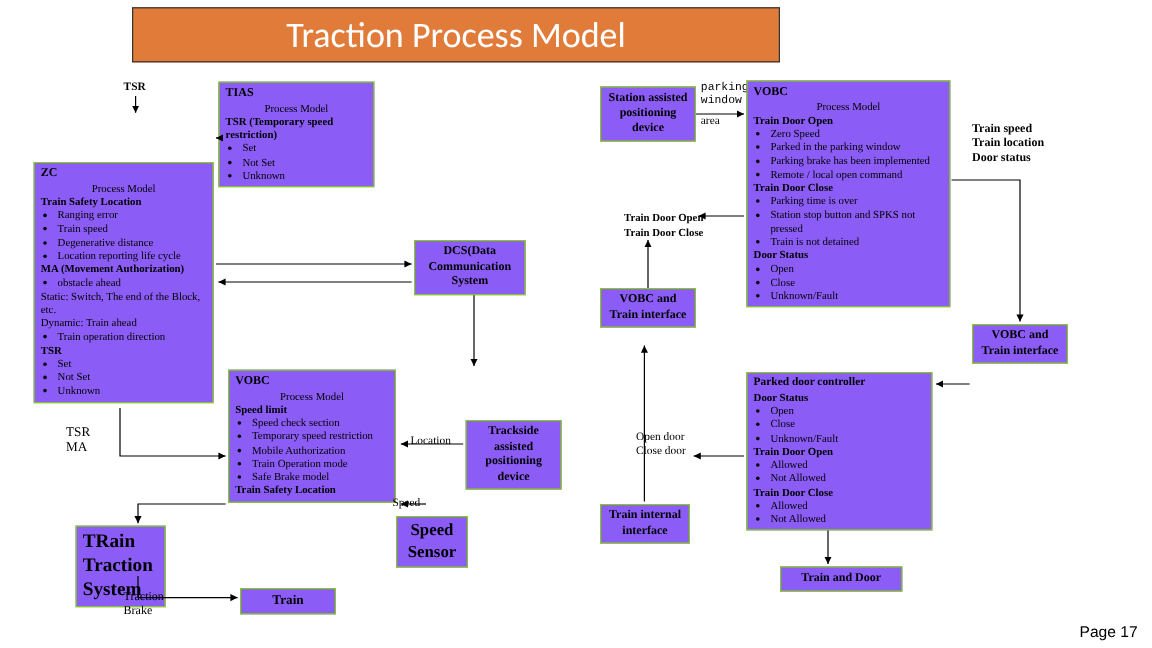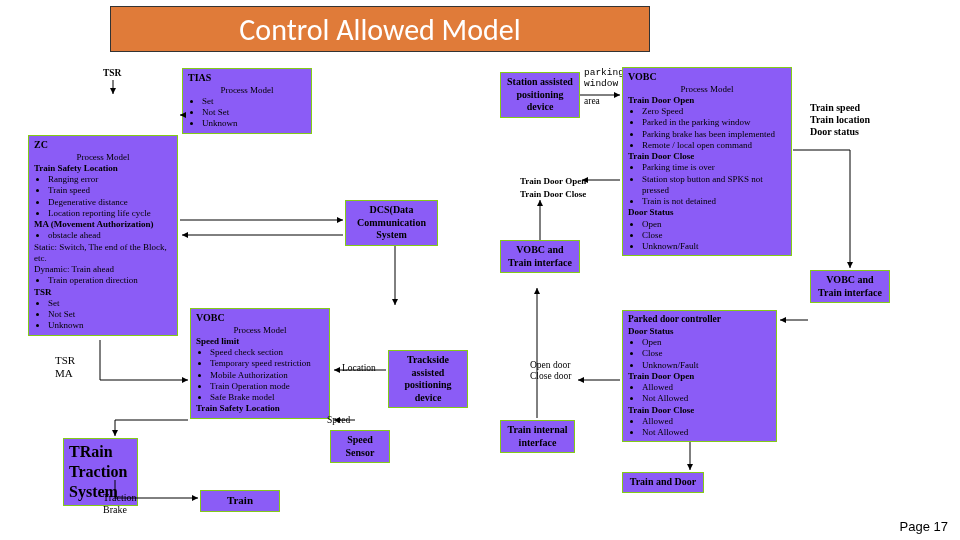--- a/index.html
+++ b/index.html
@@ -56,21 +56,21 @@
   svg.arrows {
     position: absolute;
     left: 0; top: 0;
     width: 960px; height: 540px;
     pointer-events: none;
   }
 </style>
 </head>
 <body>
 
-<div class="title-bar">Control Allowed Model</div>
+<div class="title-bar">Traction Process Model</div>
 
 <div class="lbl bold" style="left:103px; top:68px;">TSR</div>
 
 <div class="box" style="left:28px; top:96px; width:150px;margin-top:39px;">
   <div class="hd" style="font-size:10px;">ZC</div>
   <div class="center">Process Model</div>
   <div class="hd">Train Safety Location</div>
   <ul>
     <li>Ranging error</li>
     <li>Train speed</li>
@@ -90,20 +90,21 @@
   <ul>
     <li>Set</li>
     <li>Not Set</li>
     <li>Unknown</li>
   </ul>
 </div>
 
 <div class="box" style="left:182px; top:68px; width:130px;">
   <div class="hd" style="font-size:10px;">TIAS</div>
   <div class="center">Process Model</div>
+  <div class="hd">TSR (Temporary speed restriction)</div>
   <ul>
     <li>Set</li>
     <li>Not Set</li>
     <li>Unknown</li>
   </ul>
 </div>
 
 <div class="box center bold" style="left:500px; top:72px; width:80px; font-size:10px;">Station
 assisted
 positioning
@@ -207,28 +208,28 @@
 
 <div class="box bold" style="left:63px; top:438px; width:75px; font-size:16px;">TRain
 Traction
 System</div>
 
 <div class="lbl" style="left:103px; top:492px; font-size:10px;">Traction
 Brake</div>
 
 <div class="box center bold" style="left:200px; top:490px; width:80px; font-size:11px;">Train</div>
 
-<div class="box center bold" style="left:330px; top:430px; width:60px; font-size:10px;">Speed
+<div class="box center bold" style="left:330px; top:430px; width:60px; font-size:14px;">Speed
 Sensor</div>
 
 <div class="box center bold" style="left:500px; top:420px; width:75px; font-size:10px;">Train
 internal
 interface</div>
 
-<div class="box center bold" style="left:622px; top:472px; width:82px; font-size:10px;">Train and
+<div class="box center bold" style="left:650px; top:472px; width:102px; font-size:10px;">Train and
 Door</div>
 
 <div class="footer">Page  17</div>
 
 <svg class="arrows">
   <defs>
     <marker id="ah" markerWidth="8" markerHeight="8" refX="6" refY="3" orient="auto">
       <path d="M0,0 L6,3 L0,6 Z" fill="#000"></path>
     </marker>
   </defs>

